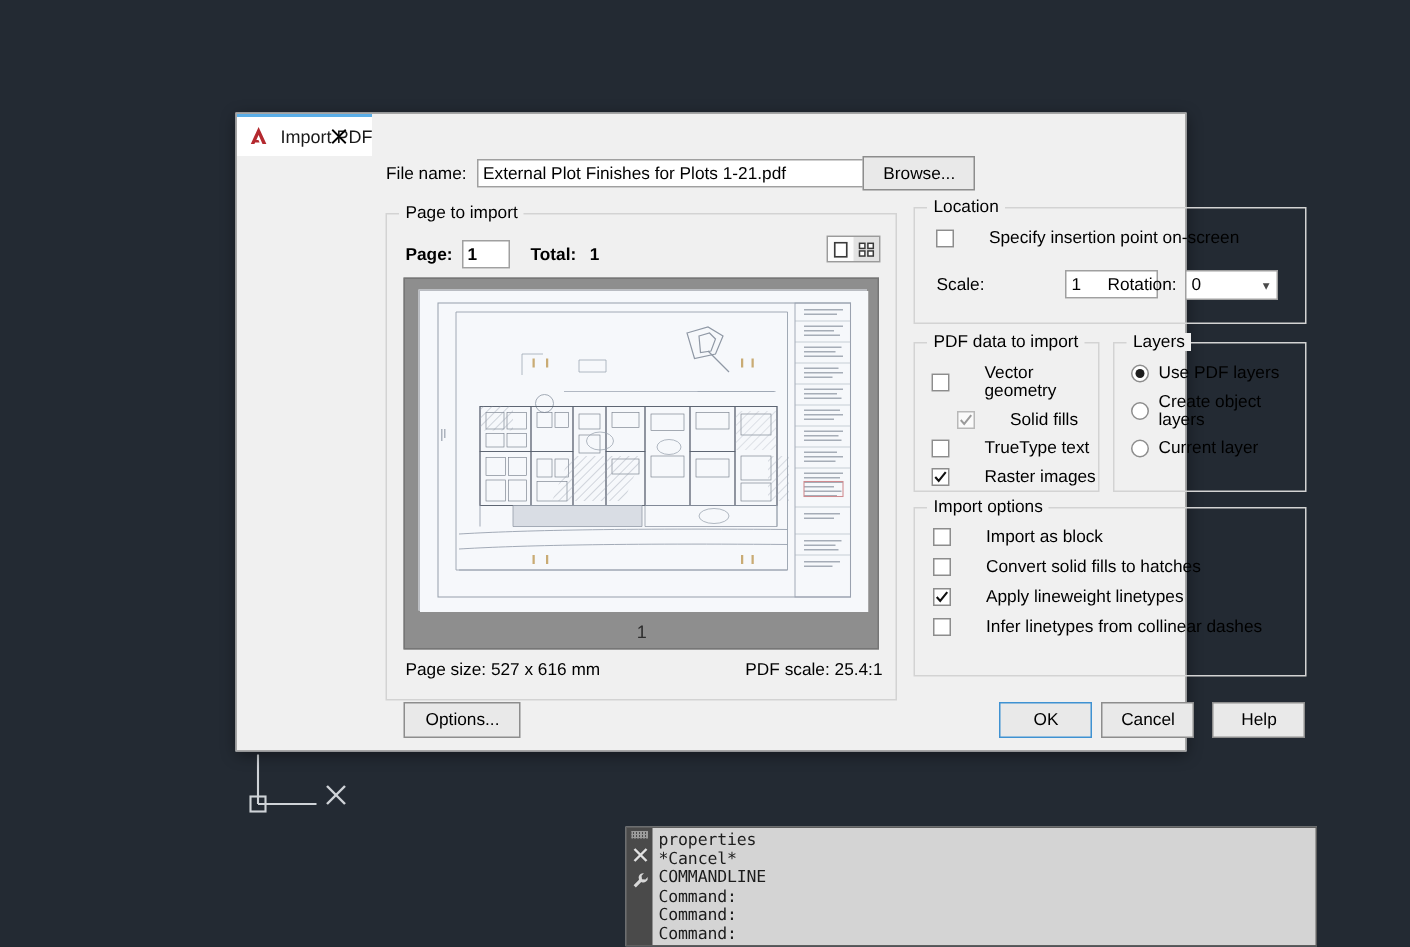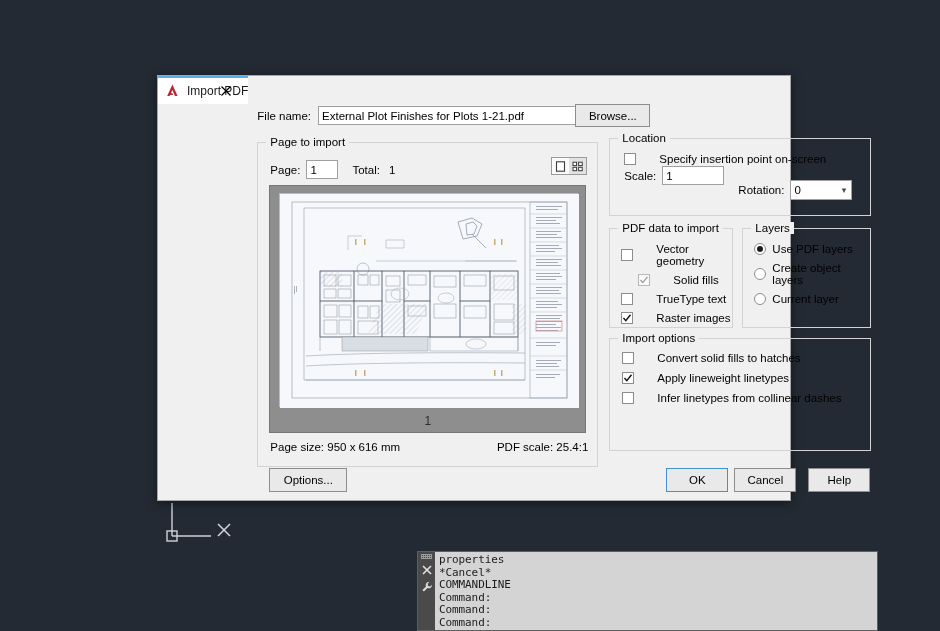--- a/index.html
+++ b/index.html
@@ -102,21 +102,21 @@
     font-size: 11.5px; color: #000;
   }
 
   #grp-page   { left: 9px;   top: 66px;  width: 341px; height: 325px; }
   #grp-loc    { left: 361px; top: 62px;  width: 262px; height: 78px; }
   #grp-pdfdata{ left: 361px; top: 152px; width: 124px; height: 100px; }
   #grp-layers { left: 494px; top: 152px; width: 129px; height: 100px; }
   #grp-import { left: 361px; top: 262px; width: 262px; height: 113px; }
 
   
-  .pagerow { position: absolute; left: 12px; top: 17px; display: flex; align-items: center; }
+  .pagerow { position: absolute; left: 12px; top: 17px; display: flex; align-items: center; font-weight: bold; }
   #page-input { width: 32px; margin-left: 6px; }
   .totalbox { margin-left: 14px; font-size: 11.5px; }
   .total-val { margin-left: 9px; }
 
   .viewtoggle {
     position: absolute; right: 10px; top: 14px;
     display: flex;
     border: 1px solid #9b9b9b;
     background: #fff;
     height: 18px;
@@ -175,21 +175,21 @@
     border: 1px solid #8d8d8d;
     border-radius: 50%;
     background: #fff;
     margin-right: 6px;
     display: flex; align-items: center; justify-content: center;
     flex: 0 0 auto;
   }
   .radio-dot { width: 6px; height: 6px; border-radius: 50%; background: #1d1d1d; }
 
   #loc-chk { position: absolute; left: 14px; top: 14px; }
-  #scale-row { position: absolute; left: 14px; top: 27px; display: flex; align-items: center; }
+  #scale-row { position: absolute; left: 14px; top: 41px; display: flex; align-items: center; gap: 48px; }
   #scale-input { width: 62px; margin-left: 6px; }
   #rot-row { position: absolute; left: 128px; top: 41px; display: flex; align-items: center; }
   .combo {
     margin-left: 6px;
     width: 62px; height: 20px;
     background: #fff;
     border: 1px solid #a0a0a0;
     display: flex; align-items: center;
     padding: 0 3px;
     font-size: 11.5px; color: #000;
@@ -482,21 +482,21 @@
                 <rect x="16" y="92" width="1" height="6"></rect>
               </g>
             </svg>
           </div>
           <div id="pagenum">1</div>
         </div>
 
         <div class="sizerow">
           <span>
             <span>Page size:</span>
-            <span>950 x 616 mm</span>
+            <span>527 x 616 mm</span>
           </span>
           <span>
             <span>PDF scale:</span>
             <span>25.4:1</span>
           </span>
         </div>
       </div>
 
       <div class="group" id="grp-loc">
         <span class="group-title">Location</span>
@@ -576,20 +576,24 @@
             <span>Current layer</span>
           </div>
 
         </div>
       </div>
 
       <div class="group" id="grp-import">
         <span class="group-title">Import options</span>
         <div id="import-list">
 
+          <div class="chk-row">
+            <span class="checkbox"></span>
+            <span>Import as block</span>
+          </div>
 
 
           <div class="chk-row">
             <span class="checkbox"></span>
             <span>Convert solid fills to hatches</span>
           </div>
 
           <div class="chk-row">
             <span class="checkbox">
               <svg width="10" height="10" viewBox="0 0 10 10">

